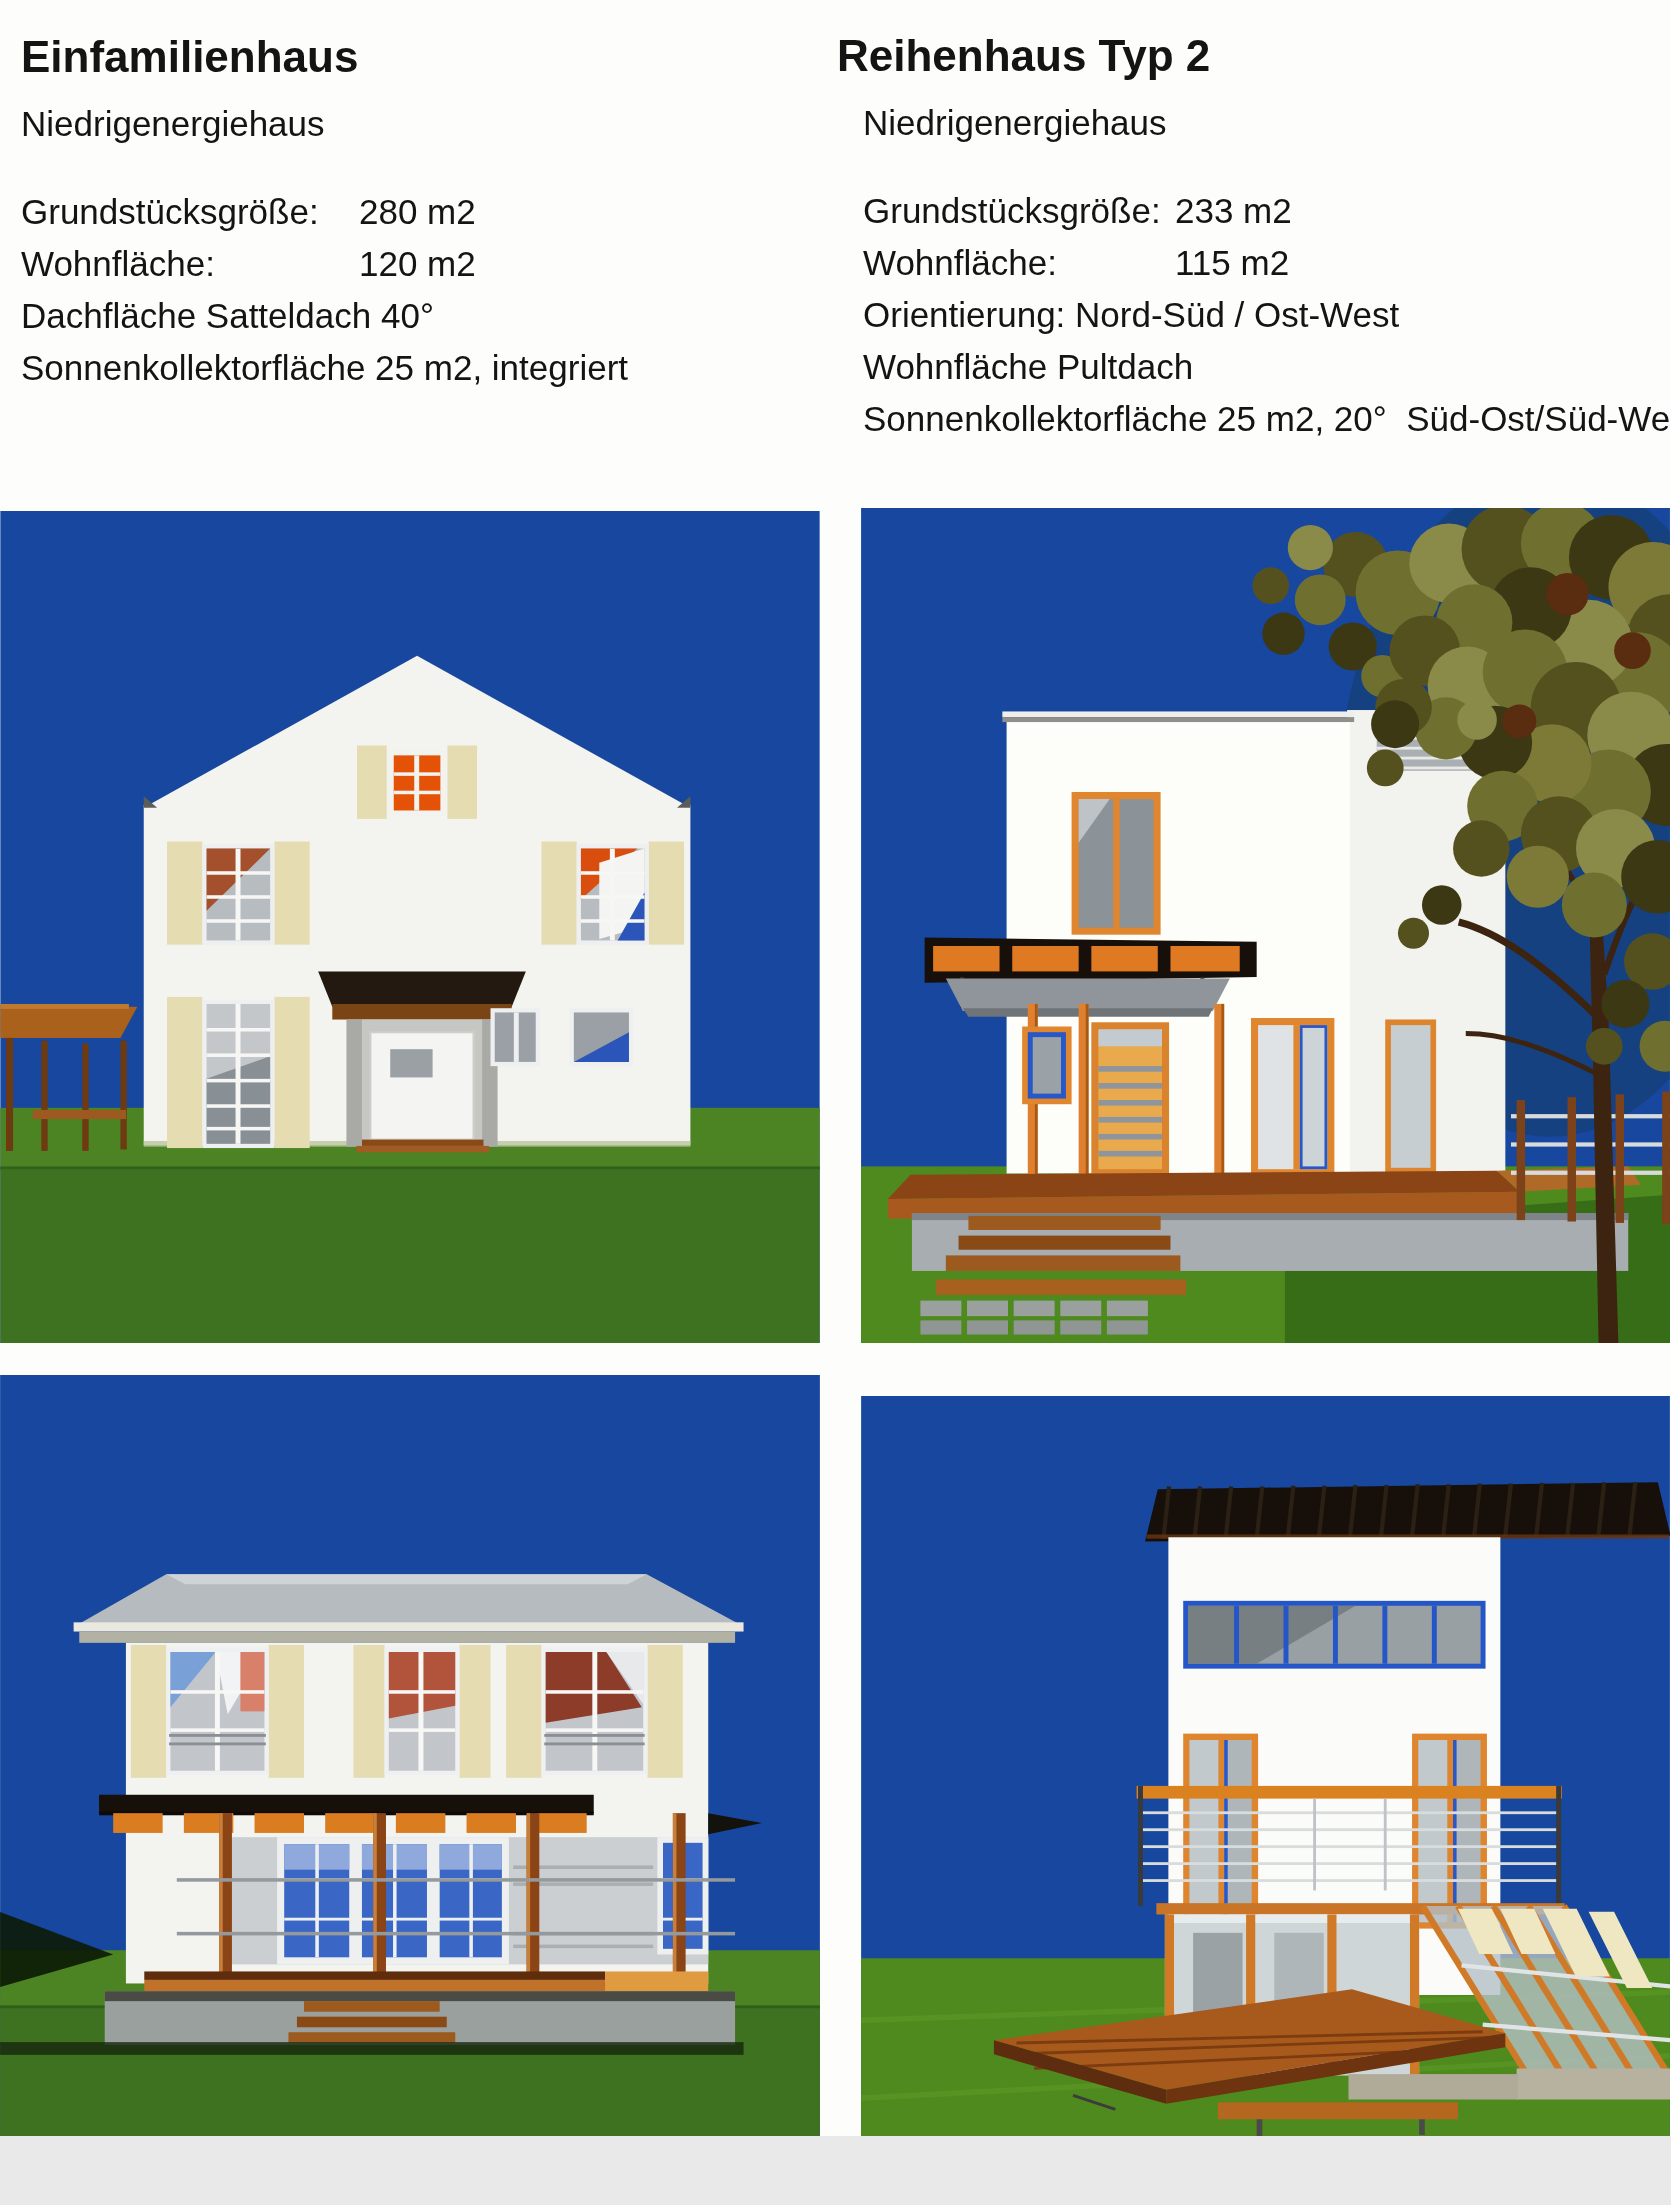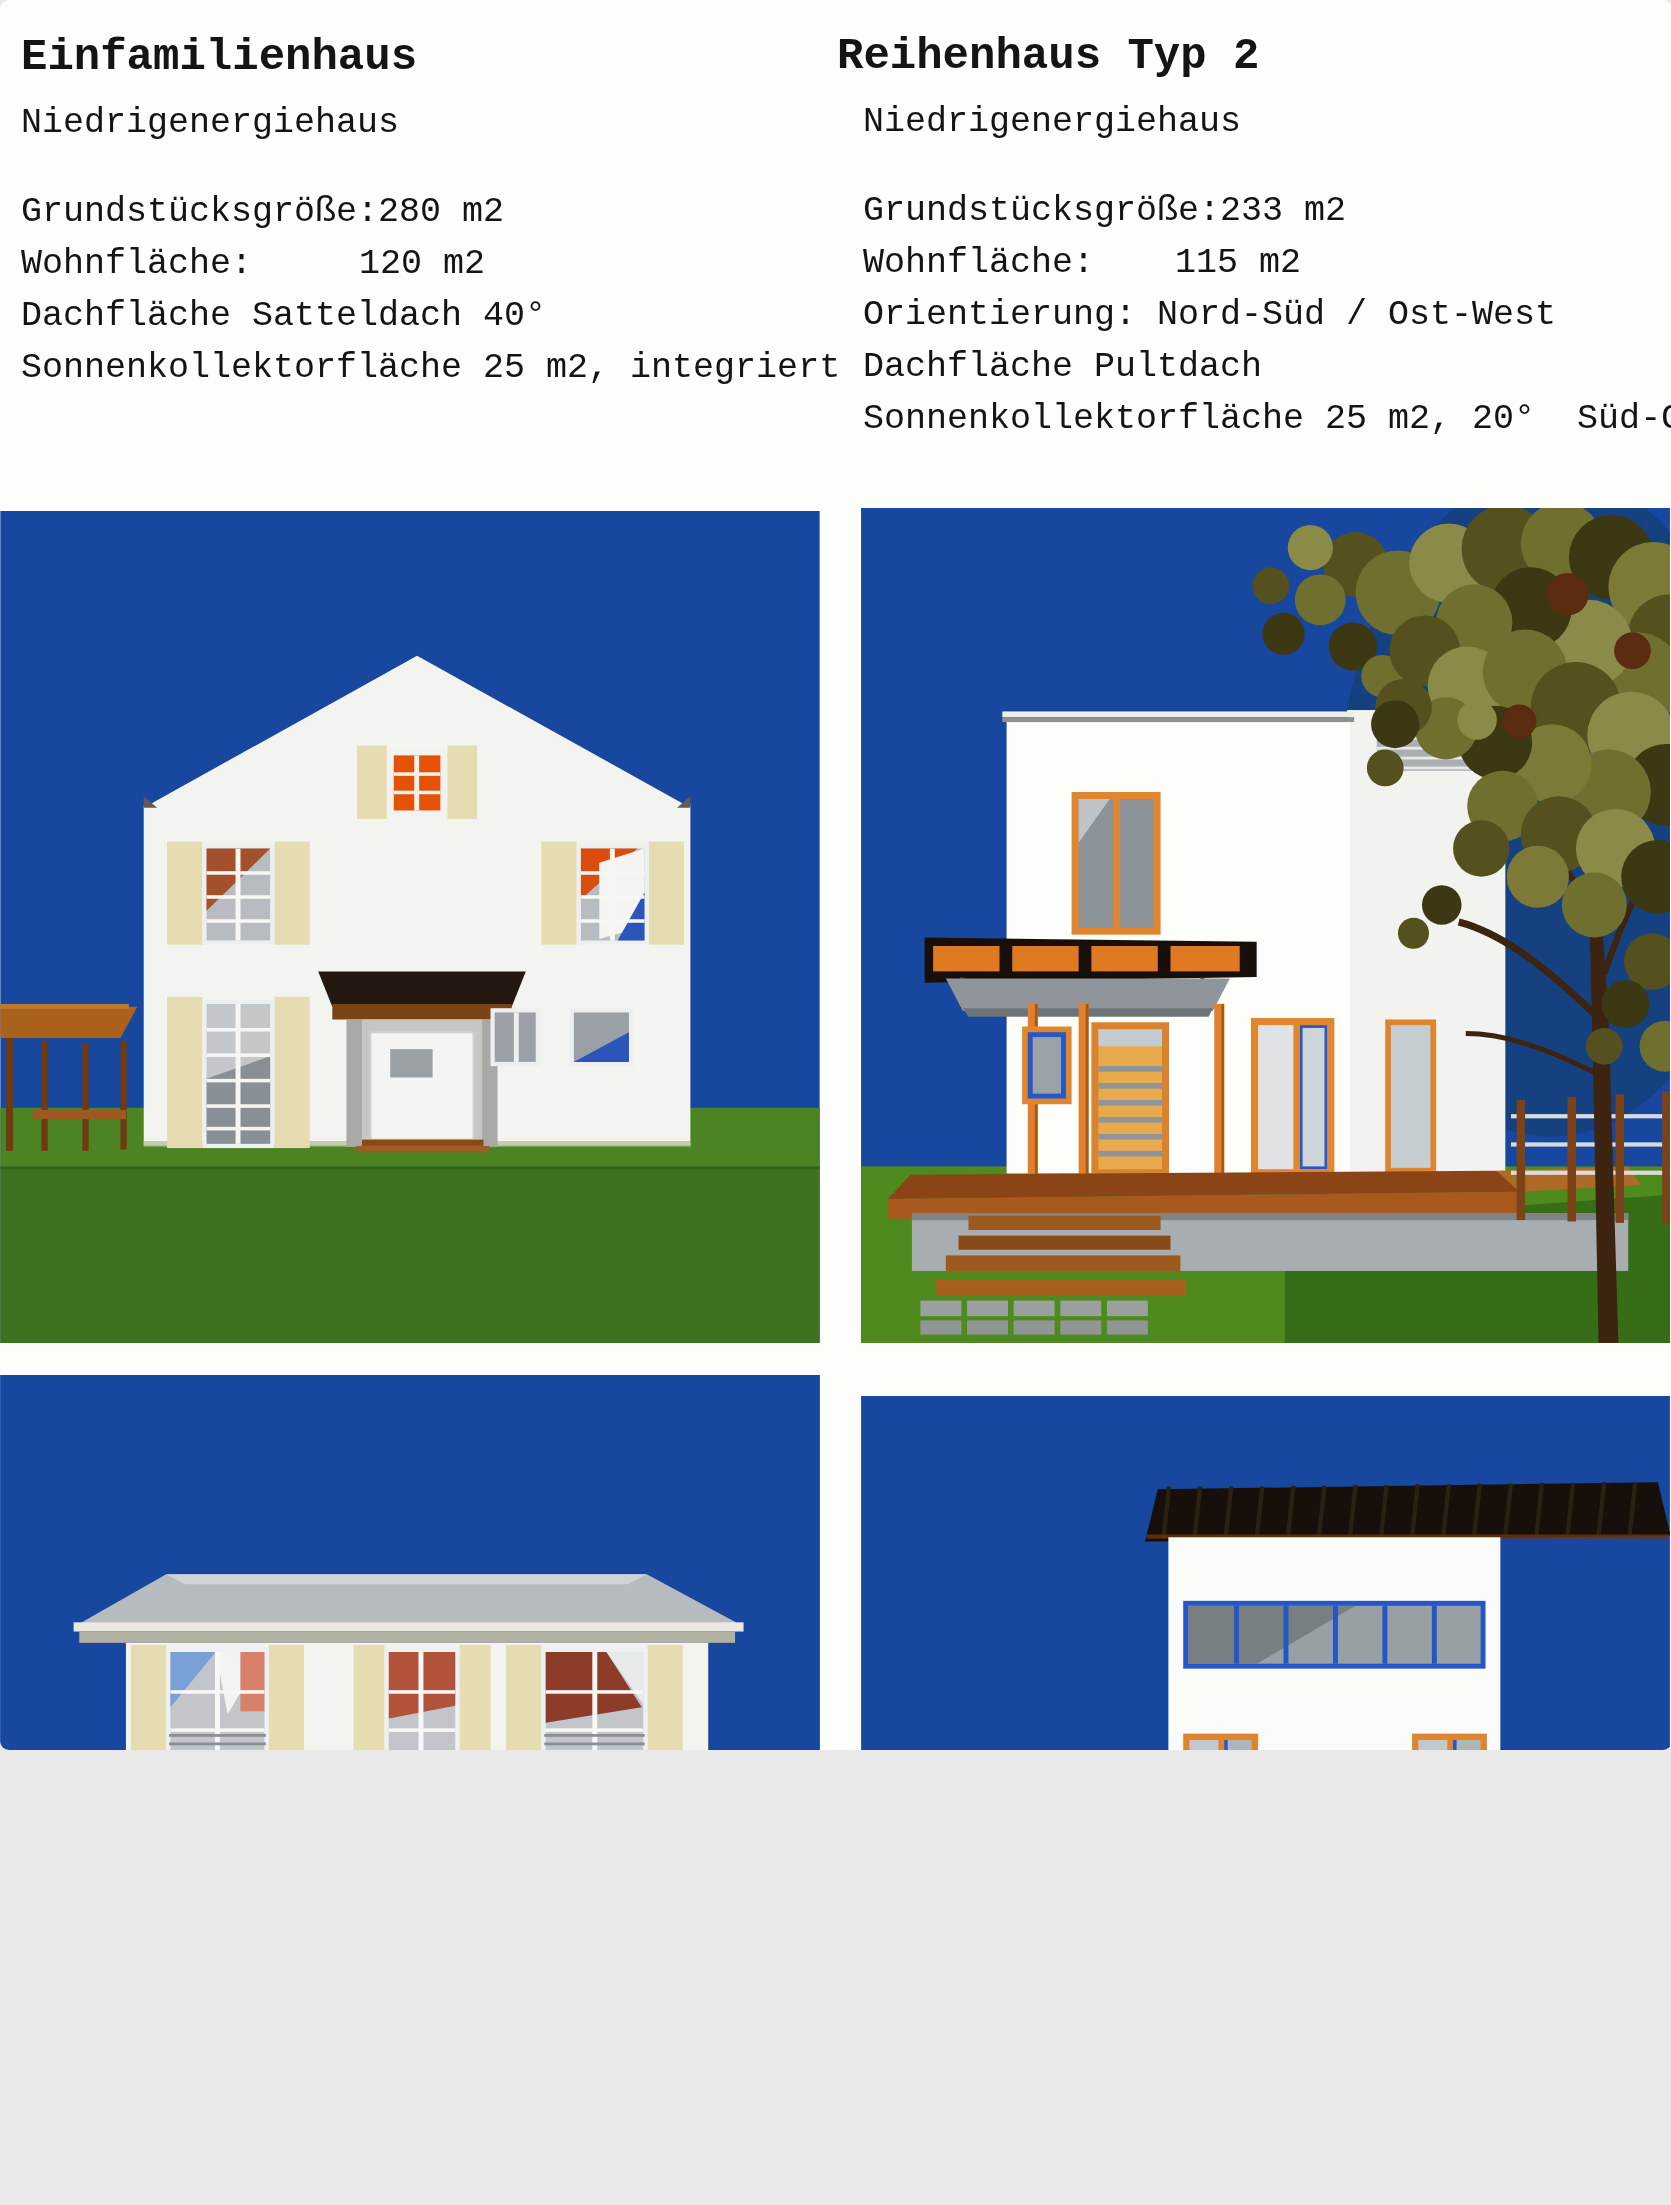--- a/index.html
+++ b/index.html
@@ -1,23 +1,22 @@
 <!DOCTYPE html>
 <html style="font-size:11.3px"><head>
 <meta charset="utf-8">
 <style>
   html,body{margin:0;padding:0;background:#e9e9e9;}
   #page{
     position:relative;
-    width:1672px;height:1750px;
+    width:1672px;height:2136px;
     background:#fdfdfc;
-    font-family:Liberation Mono, monospace;
+    font-family:Liberation Sans, sans-serif;
     color:#141414;
     overflow:hidden;
-    border-radius:9px;
   }
   .proj-title{position:absolute;margin:0;font-size:44px;font-weight:bold;line-height:1;letter-spacing:0;}
   #title-left{left:21px;top:35px;}
   #title-right{left:837px;top:34px;}
   .proj-subtitle{position:absolute;font-size:35px;line-height:1;}
   #subtitle-left{left:21px;top:106px;}
   #subtitle-right{left:863px;top:105px;}
   .spec-block{position:absolute;margin-top:8px;}
   #specs-left{left:21px;top:178px;}
   #specs-right{left:863px;top:177px;}
@@ -68,21 +67,21 @@
     </div>
     <div class="spec-row">
       <span class="spec-label">Wohnfläche:</span>
       <span class="spec-value">115 m2</span>
     </div>
     <div class="spec-row">
       <span class="spec-label">Orientierung: Nord-Süd / Ost-West</span>
       <span class="spec-value"></span>
     </div>
     <div class="spec-row">
-      <span class="spec-label">Dachfläche Pultdach</span>
+      <span class="spec-label">Wohnfläche Pultdach</span>
       <span class="spec-value"></span>
     </div>
     <div class="spec-row">
       <span class="spec-label">Sonnenkollektorfläche 25 m2, 20°  Süd-Ost/Süd-West</span>
       <span class="spec-value"></span>
     </div>
   </div>
 
   <div id="panel-tl" class="panel">
   <svg viewBox="0 0 1160 1178">

